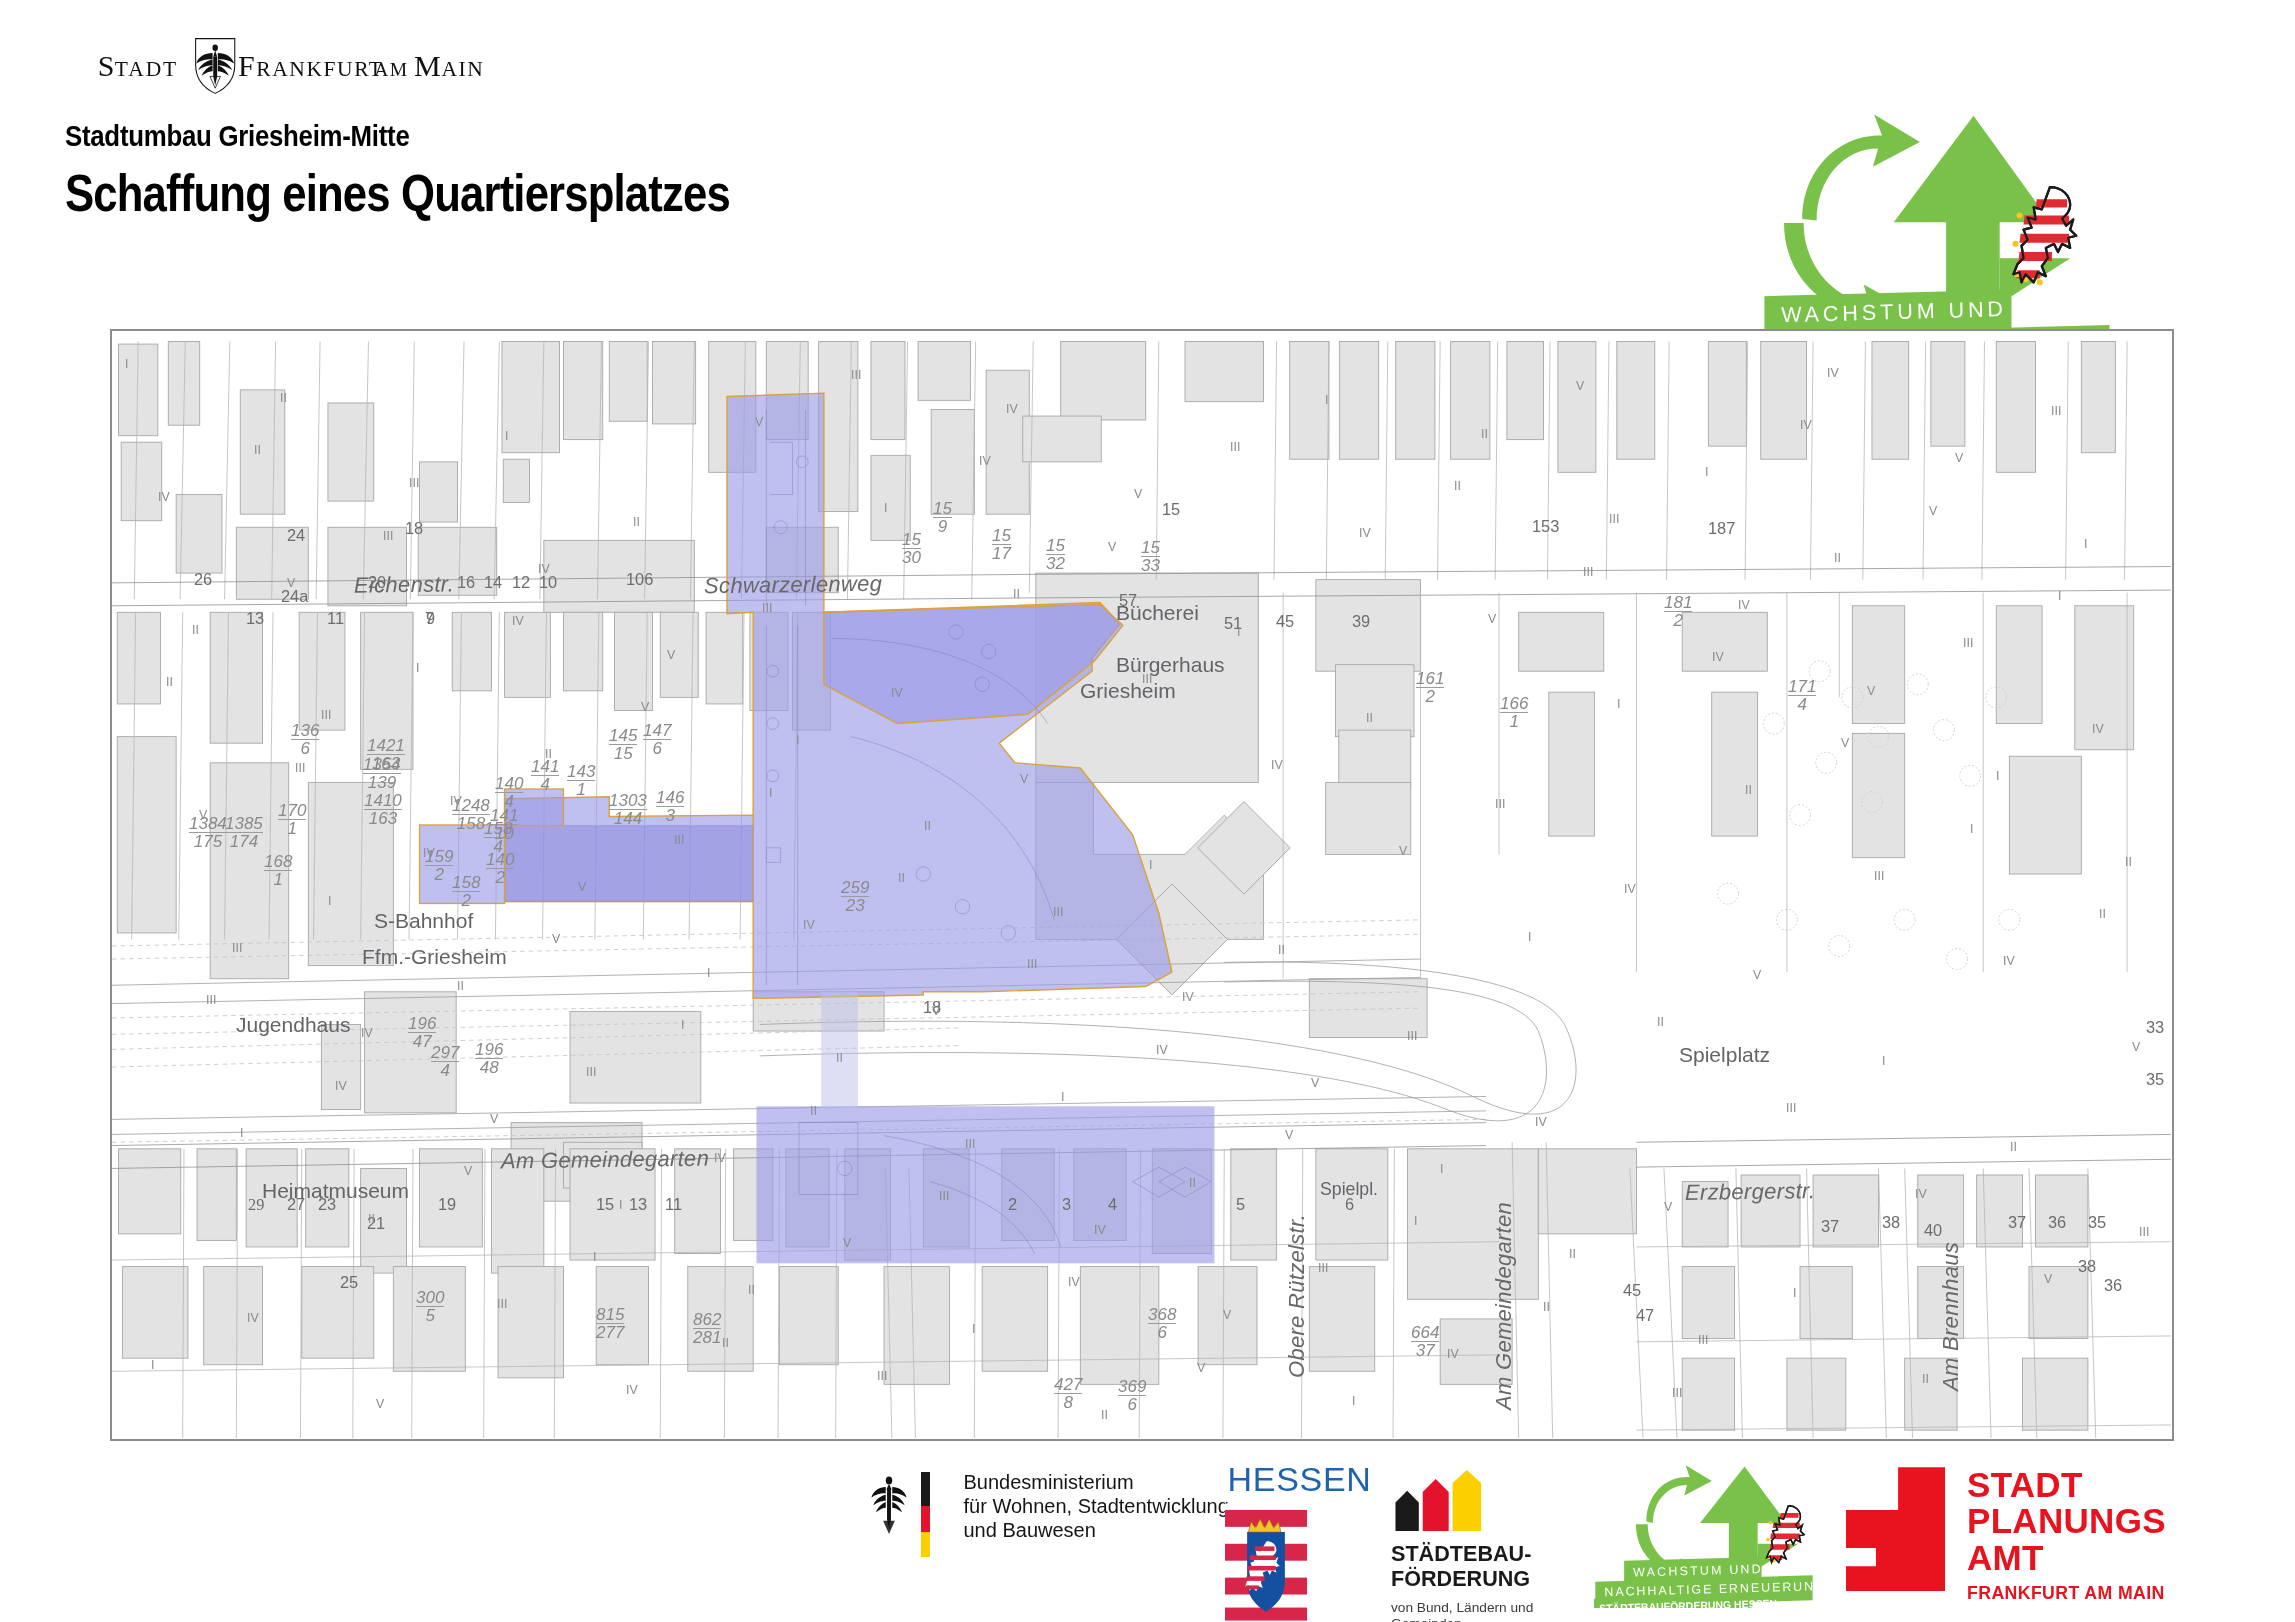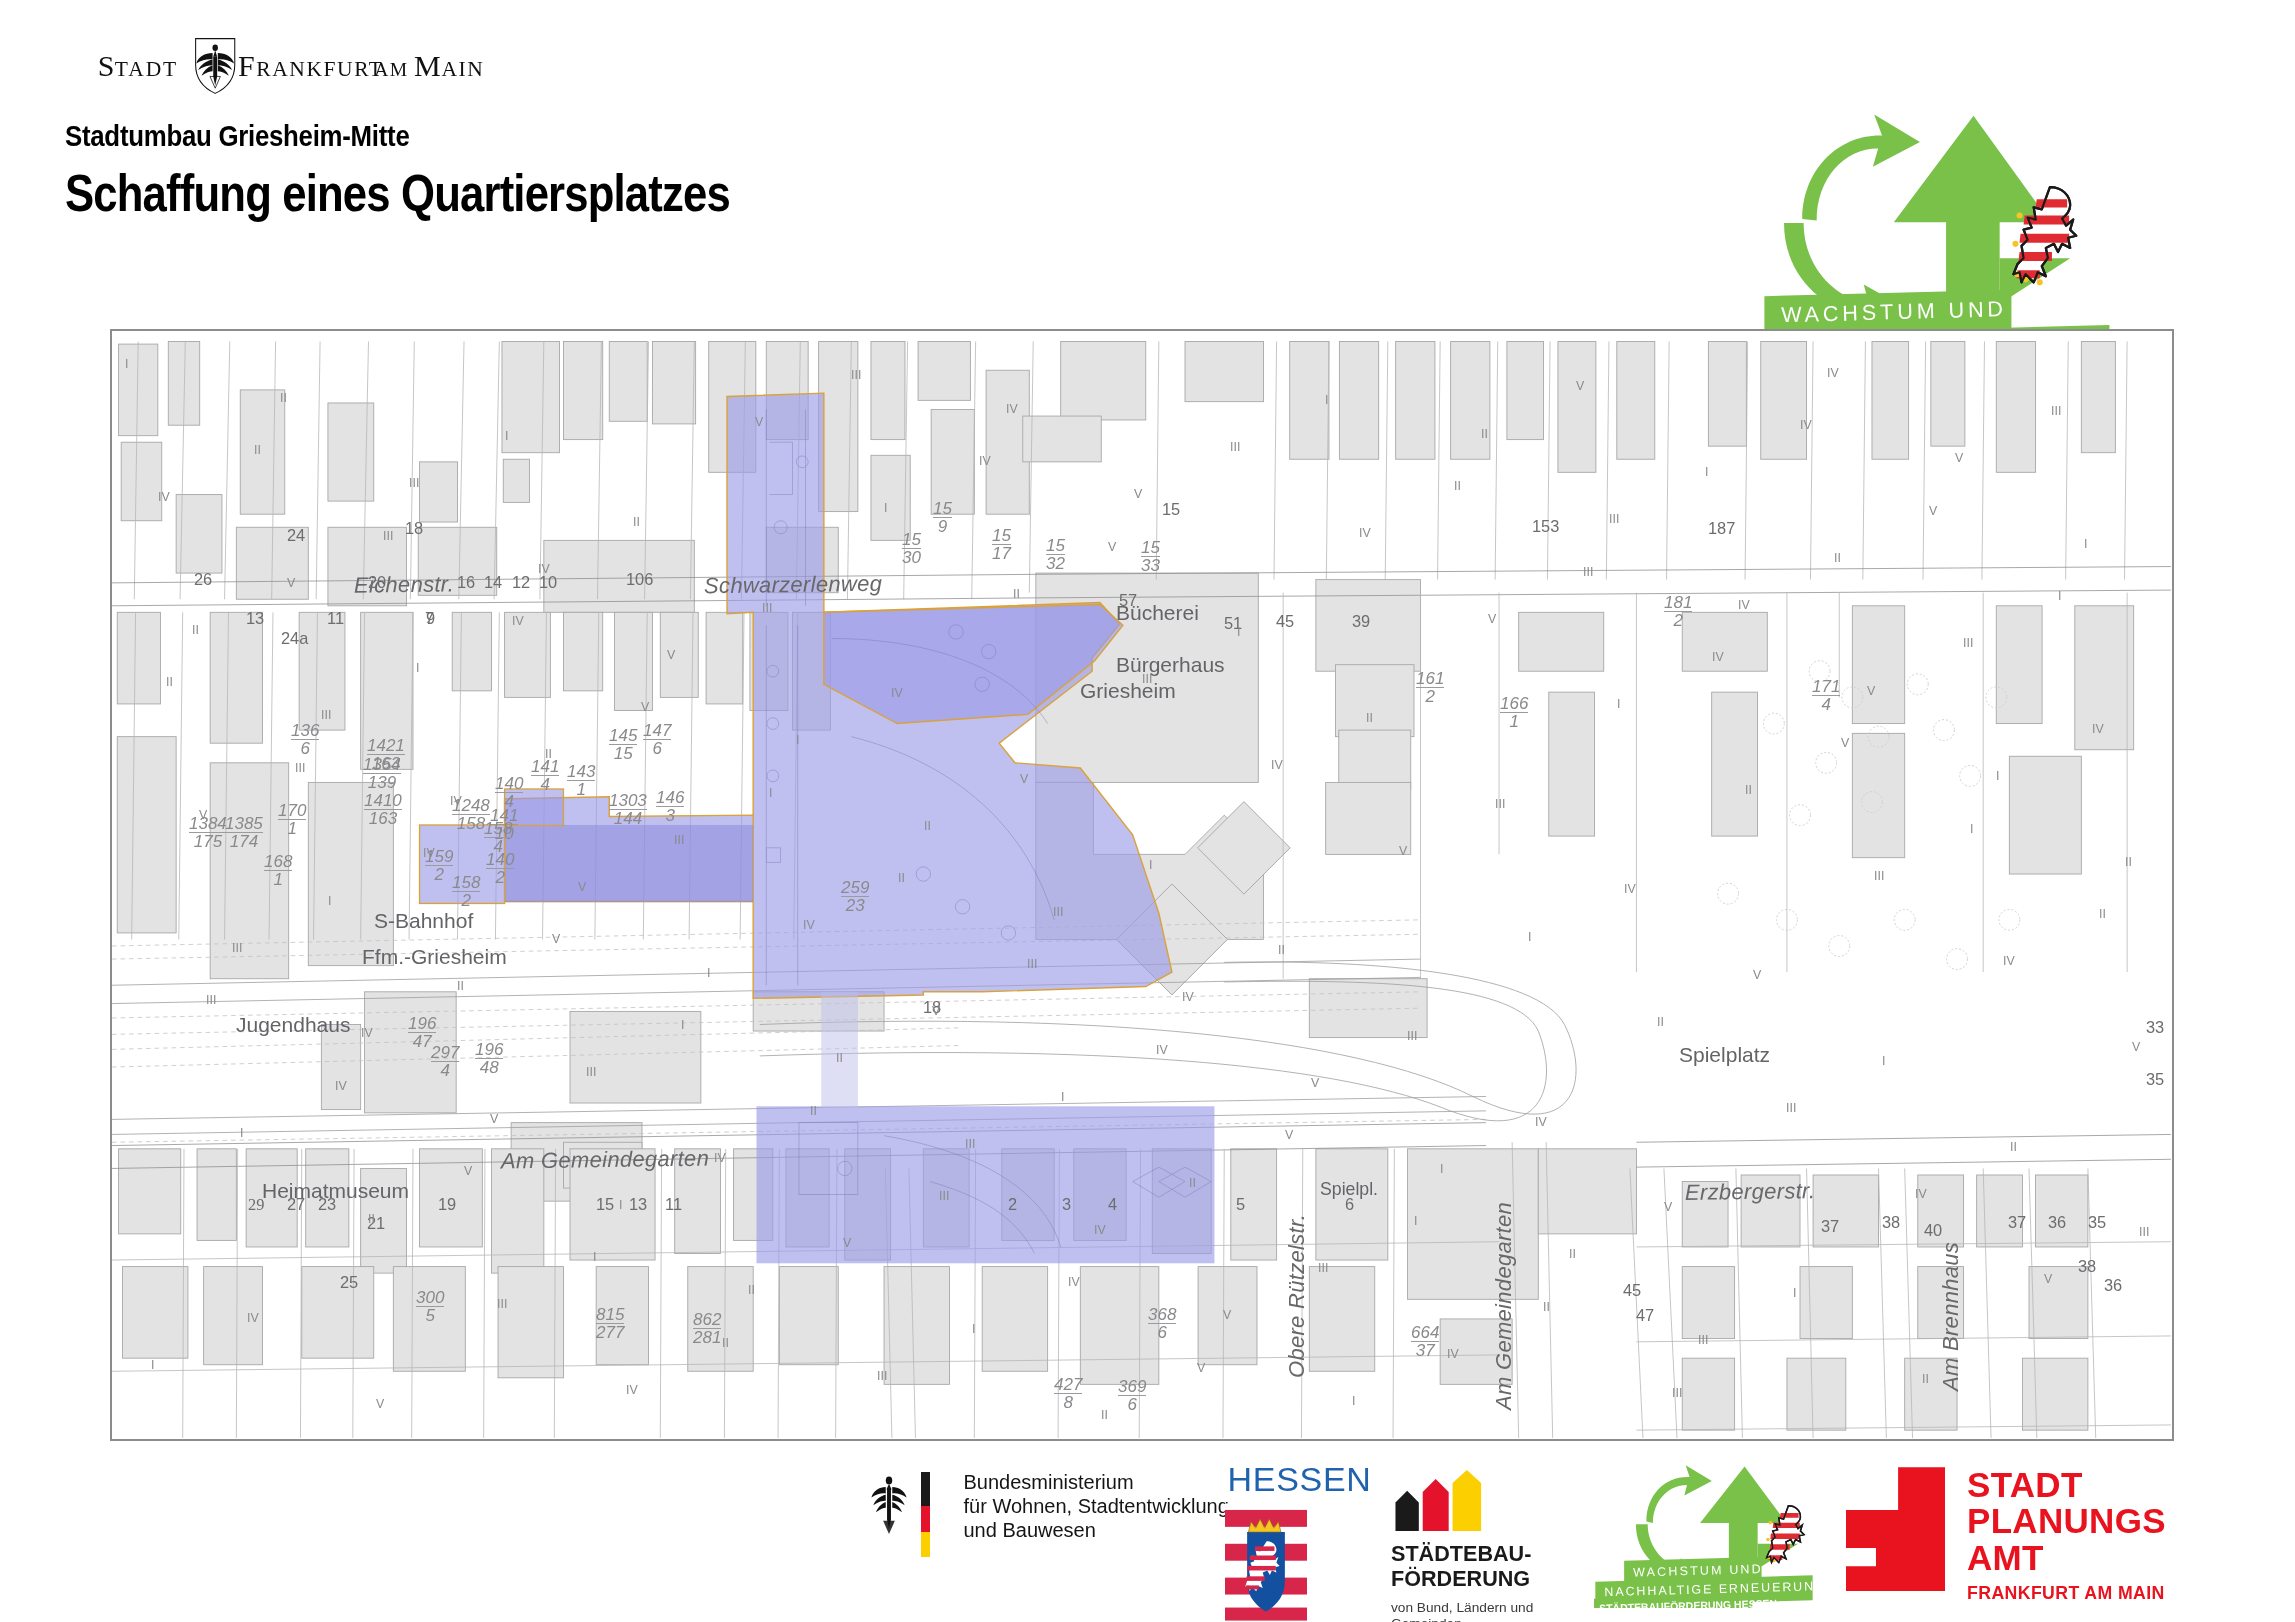--- a/index.html
+++ b/index.html
@@ -647,21 +647,21 @@
         <i>2</i>
       </div>
       <div class="maplabel frac" style="left: 1388px; top: 364px;">
         <b>166</b>
         <i>1</i>
       </div>
       <div class="maplabel frac" style="left: 1552px; top: 263px;">
         <b>181</b>
         <i>2</i>
       </div>
-      <div class="maplabel frac" style="left: 1676px; top: 347px; padding-left: 24px;">
+      <div class="maplabel frac" style="left: 1676px; top: 347px;">
         <b>171</b>
         <i>4</i>
       </div>
       <div class="maplabel frac" style="left: 296px; top: 684px;">
         <b>196</b>
         <i>47</i>
       </div>
       <div class="maplabel frac" style="left: 363px; top: 710px;">
         <b>196</b>
         <i>48</i>
@@ -722,21 +722,21 @@
       <div class="maplabel hn" style="left: 1976px; top: 882px;">35</div>
       <div class="maplabel hn" style="left: 1992px; top: 945px;">36</div>
       <div class="maplabel hn" style="left: 1966px; top: 926px;">38</div>
       <div class="maplabel hn" style="left: 2034px; top: 687px;">33</div>
       <div class="maplabel hn" style="left: 2034px; top: 739px;">35</div>
       <div class="maplabel hn" style="left: 1511px; top: 950px;">45</div>
       <div class="maplabel hn" style="left: 1524px; top: 975px;">47</div>
     </div>
   <div id="plab-holder">
       <div class="maplabel hn" style="left: 175px; top: 195px;">24</div>
-      <div class="maplabel hn" style="left: 169px; top: 256px; margin-top: 42px;">24a</div>
+      <div class="maplabel hn" style="left: 169px; top: 256px;">24a</div>
       <div class="maplabel hn" style="left: 82px; top: 239px;">26</div>
       <div class="maplabel hn" style="left: 256px; top: 242px;">20</div>
       <div class="maplabel hn" style="left: 293px; top: 188px;">18</div>
       <div class="maplabel hn" style="left: 345px; top: 242px;">16</div>
       <div class="maplabel hn" style="left: 372px; top: 242px;">14</div>
       <div class="maplabel hn" style="left: 400px; top: 242px;">12</div>
       <div class="maplabel hn" style="left: 427px; top: 242px;">10</div>
       <div class="maplabel hn" style="left: 134px; top: 278px;">13</div>
       <div class="maplabel hn" style="left: 215px; top: 278px;">11</div>
       <div class="maplabel hn" style="left: 314px; top: 278px;">9</div>

